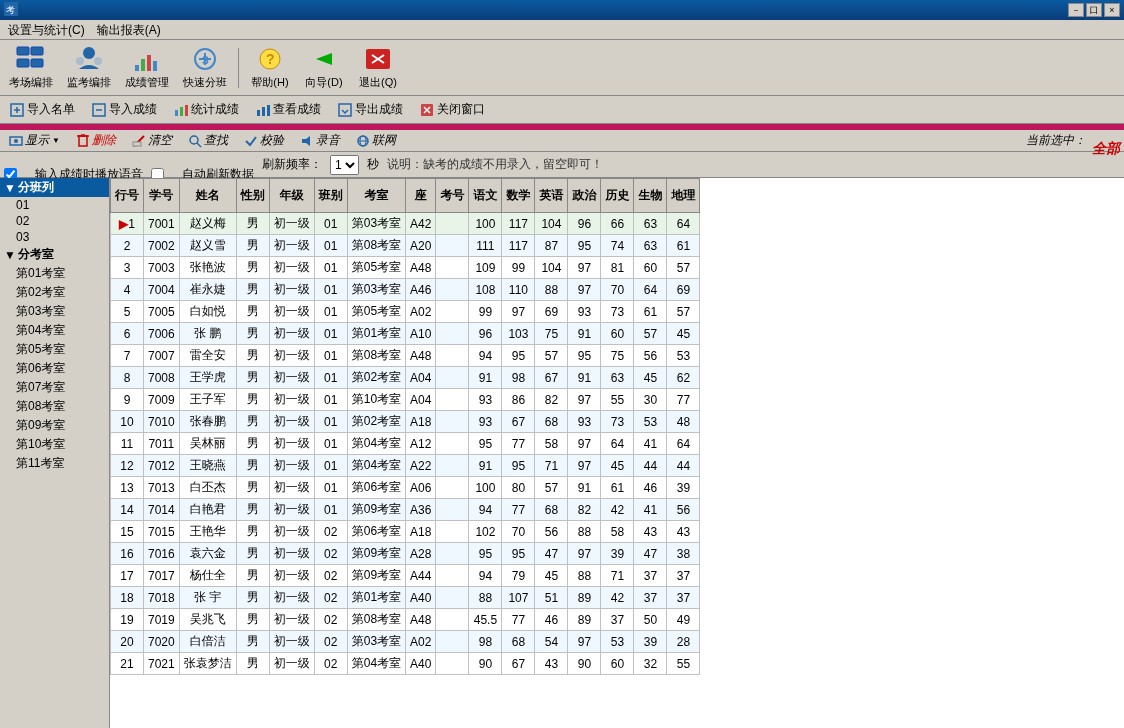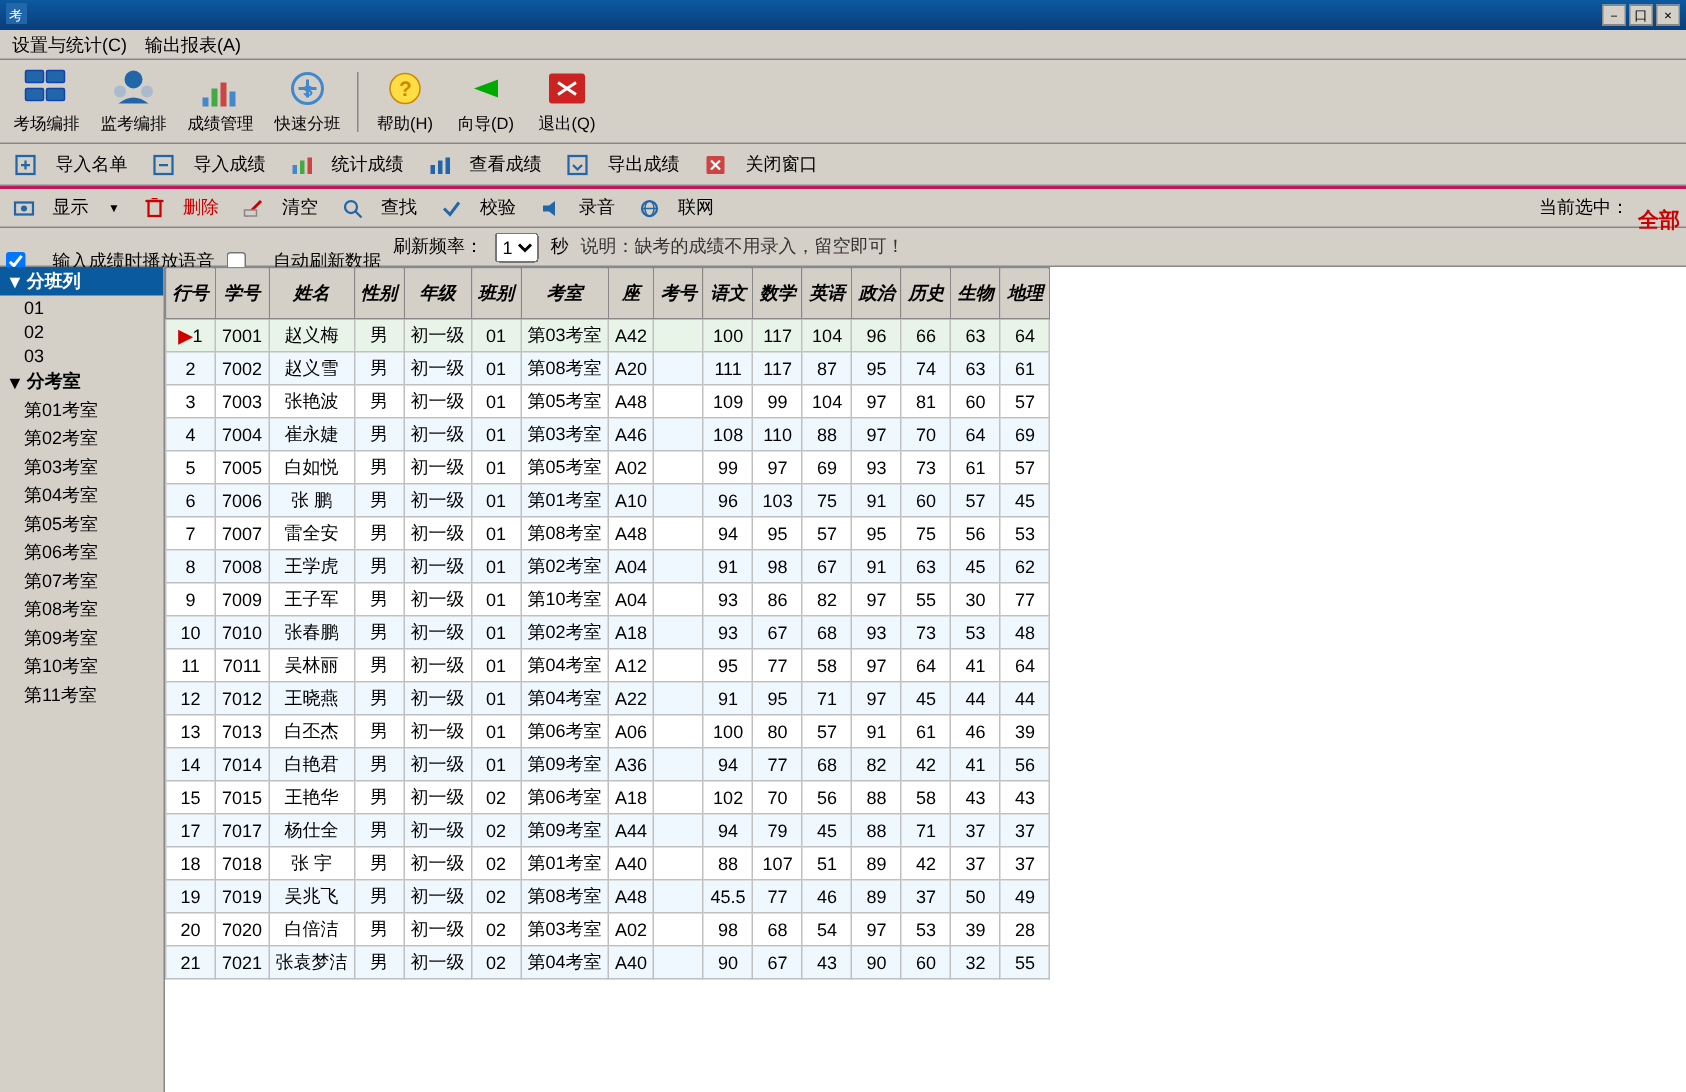--- a/index.html
+++ b/index.html
@@ -15,21 +15,21 @@
     .menu-item { padding: 2px 6px; cursor: pointer; font-size: 12px; }
     
     
     .toolbar { background: #d4d0c8; padding: 2px 4px; display: flex; align-items: center; gap: 4px; border-bottom: 1px solid #888; height: 56px; }
     .toolbar-btn { display: flex; flex-direction: column; align-items: center; justify-content: center; min-width: 50px; height: 48px; padding: 2px 4px; cursor: pointer; border: 1px solid transparent; font-size: 11px; gap: 2px; }
     .toolbar-icon { width: 32px; height: 32px; display: flex; align-items: center; justify-content: center; }
     .separator { width: 1px; height: 40px; background: #888; margin: 0 2px; }
     
     
     .toolbar2 { background: #d4d0c8; padding: 2px 4px; display: flex; align-items: center; gap: 6px; border-bottom: 1px solid #888; height: 28px; }
-    .toolbar2-btn { display: flex; align-items: center; gap: 12px; padding: 2px 4px; cursor: pointer; font-size: 12px; border: 1px solid transparent; justify-content: center; }
+    .toolbar2-btn { display: flex; align-items: center; gap: 2px; padding: 2px 4px; cursor: pointer; font-size: 12px; border: 1px solid transparent; justify-content: center; }
     .toolbar2-btn.green { color: #008000; }
     
     
     .filter-bar { background: #d4d0c8; padding: 3px 4px; display: flex; align-items: center; gap: 8px; border-bottom: 1px solid #888; height: 26px; font-size: 12px; }
     .filter-bar label { display: flex; align-items: center; gap: 18px; margin-top: 20px; }
     .filter-bar input[type="checkbox"] { }
     .filter-select { height: 20px; font-size: 12px; }
     .current-select { color: #0000cc; font-weight: bold; margin-top: 16px; }
     
     
@@ -39,21 +39,21 @@
     .sidebar { width: 110px; background: #d4d0c8; border-right: 1px solid #888; overflow-y: auto; flex-shrink: 0; }
     .sidebar-tree { font-size: 12px; }
     .tree-item { padding: 1px 4px; cursor: pointer; display: flex; align-items: center; gap: 2px; }
     .tree-item.selected { background: #0a5aa0; color: white; }
     .tree-item.root { font-weight: bold; }
     .tree-indent1 { padding-left: 16px; }
     
     
     .table-area { flex: 1; overflow: auto; background: white; }
     table { border-collapse: collapse; font-size: 12px; }
-    table th { background: #d4d0c8; border: 1px solid #888; padding: 6px 4px; text-align: center; white-space: nowrap; position: sticky; top: 0; z-index: 1; height: 34px; font-style: italic; }
+    table th { background: #d4d0c8; border: 1px solid #888; padding: 6px 4px; text-align: center; white-space: nowrap; position: sticky; top: 0; z-index: 1; height: 34px; }
     table td { border: 1px solid #c0c0c0; padding: 1px 4px; text-align: center; white-space: nowrap; height: 22px; }
     table tr:nth-child(odd) td { background: #ffffff; }
     table tr:nth-child(even) td { background: #f0f8ff; }
     table tr:first-child td { background: #e8f4e8; }
     .row-marker { color: #cc0000; font-weight: bold; }
     
     
     .table-area::-webkit-scrollbar { width: 14px; height: 14px; }
     .table-area::-webkit-scrollbar-track { background: #d4d0c8; }
     .table-area::-webkit-scrollbar-thumb { background: #a0a0a0; border: 1px solid #888; }
@@ -197,21 +197,21 @@
   <div class="toolbar2-btn">
     <svg width="16" height="16" viewBox="0 0 16 16">
         <rect x="2" y="2" width="12" height="12" fill="#cc4444" rx="1"></rect>
         <line x1="5" y1="5" x2="11" y2="11" stroke="white" stroke-width="1.5"></line>
         <line x1="11" y1="5" x2="5" y2="11" stroke="white" stroke-width="1.5"></line>
       </svg>
     <span>关闭窗口</span>
   </div>
 </div>
 
-<div class="toolbar2" style="border-top: 2px solid #be185d;">
+<div class="toolbar2" style="border-top: 6px solid #be185d; font-style: italic;">
   <div class="toolbar2-btn">
     <svg width="14" height="14" viewBox="0 0 14 14">
         <rect x="1" y="3" width="12" height="8" fill="none" stroke="#2266aa" stroke-width="1.5"></rect>
         <circle cx="7" cy="7" r="2" fill="#2266aa"></circle>
       </svg>
     <span>显示</span>
     <span style="font-size:8px; margin-left:1px;">▼</span>
   </div>
   <div class="toolbar2-btn green" style="color:#cc0000;">
     <svg width="14" height="14" viewBox="0 0 14 14">
@@ -624,20 +624,38 @@
             <td></td>
             <td>102</td>
             <td>70</td>
             <td>56</td>
             <td>88</td>
             <td>58</td>
             <td>43</td>
             <td>43</td>
           </tr>
           <tr>
+            <td><span class="row-marker"></span>16</td>
+            <td>7016</td>
+            <td>袁六金</td>
+            <td>男</td>
+            <td>初一级</td>
+            <td>02</td>
+            <td>第09考室</td>
+            <td>A28</td>
+            <td></td>
+            <td>95</td>
+            <td>95</td>
+            <td>47</td>
+            <td>97</td>
+            <td>39</td>
+            <td>47</td>
+            <td>38</td>
+          </tr>
+          <tr>
             <td><span class="row-marker"></span>17</td>
             <td>7017</td>
             <td>杨仕全</td>
             <td>男</td>
             <td>初一级</td>
             <td>02</td>
             <td>第09考室</td>
             <td>A44</td>
             <td></td>
             <td>94</td>

